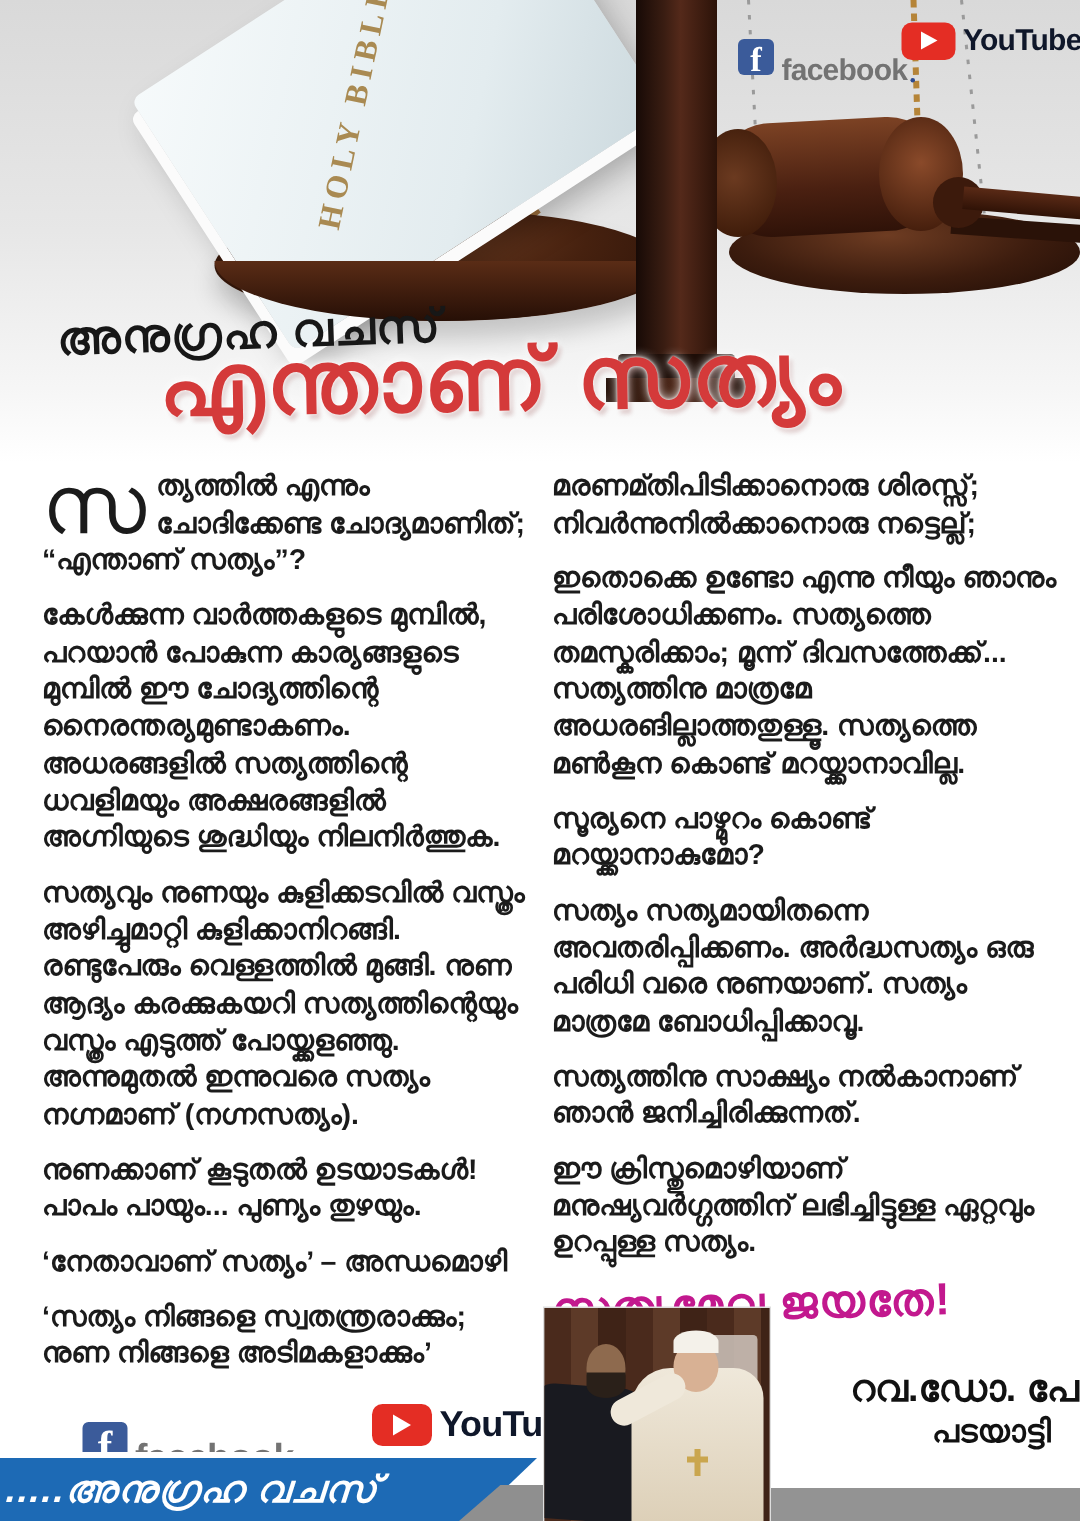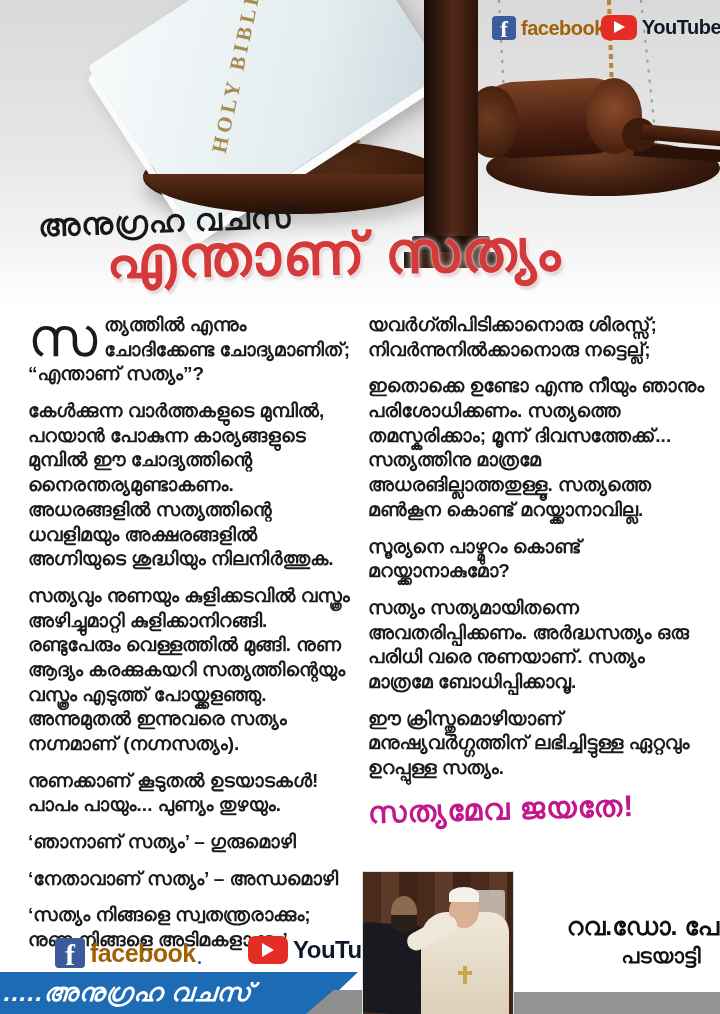--- a/index.html
+++ b/index.html
@@ -39,21 +39,21 @@
   .pole-cap{position:absolute;left:412px;top:236px;width:78px;height:18px;background:#1d0d07;border-radius:3px;}
   .pole-base{position:absolute;left:404px;top:252px;width:94px;height:16px;
         background:linear-gradient(90deg,#241008,#4a2415,#1d0c06);}
 
   
   .logo{position:absolute;display:flex;align-items:center;gap:5px;}
   .fb-icon{display:flex;align-items:flex-end;justify-content:center;background:#3b5b9a;color:#fff;
         border-radius:4px;font-family:"Liberation Serif",serif;font-weight:700;overflow:hidden;line-height:.85;}
   .fb-icon-sm{width:24px;height:24px;font-size:23px;}
   .fb-icon-lg{width:30px;height:30px;font-size:29px;}
-  .fb-label{color:#a16207;font-weight:700;letter-spacing:-.5px;}
+  .fb-label{color:#737373;font-weight:700;letter-spacing:-.5px;margin-top:20px;}
   .fb-label-sm{font-size:20px;} .fb-label-lg{font-size:25px;}
   .fb-dot{width:3px;height:3px;background:#2c4a8f;border-radius:50%;align-self:flex-end;margin:0 0 4px -3px;}
   .yt-icon{position:relative;background:#e42d24;border-radius:7px;}
   .yt-icon::after{content:"";position:absolute;border-style:solid;border-color:transparent transparent transparent #ffffff;}
   .yt-icon-sm{width:36px;height:25px;} .yt-icon-sm::after{left:13px;top:6px;border-width:6.5px 0 6.5px 11px;}
   .yt-icon-lg{width:40px;height:28px;} .yt-icon-lg::after{left:14px;top:7px;border-width:7px 0 7px 12px;}
   .yt-label{font-weight:700;color:#0f172a;letter-spacing:-.5px;}
   .yt-label-sm{font-size:20px;} .yt-label-lg{font-size:24px;}
   .fb-top{left:492px;top:16px;} .yt-top{left:601px;top:15px;}
   .fb-bottom{left:55px;top:938px;} .yt-bottom{left:248px;top:936px;}
@@ -150,33 +150,33 @@
   <div class="kicker">അനുഗ്രഹ വചസ്</div>
   <div class="main-title">എന്താണ് സത്യം</div>
 
   <div class="col col-left">
     <p>
       <span class="dropcap">സ</span><span>ത്യത്തിൽ എന്നും ചോദിക്കേണ്ട ചോദ്യമാണിത്; “എന്താണ് സത്യം”?</span>
     </p>
     <p>കേൾക്കുന്ന വാർത്തകളുടെ മുമ്പിൽ, പറയാൻ പോകുന്ന കാര്യങ്ങളുടെ മുമ്പിൽ ഈ ചോദ്യത്തിന്റെ നൈരന്തര്യമുണ്ടാകണം. അധരങ്ങളിൽ സത്യത്തിന്റെ ധവളിമയും അക്ഷരങ്ങളിൽ അഗ്നിയുടെ ശുദ്ധിയും നിലനിർത്തുക.</p>
     <p>സത്യവും നുണയും കുളിക്കടവിൽ വസ്ത്രം അഴിച്ചുമാറ്റി കുളിക്കാനിറങ്ങി. രണ്ടുപേരും വെള്ളത്തിൽ മുങ്ങി. നുണ ആദ്യം കരക്കുകയറി സത്യത്തിന്റെയും വസ്ത്രം എടുത്ത് പോയ്ക്കളഞ്ഞു. അന്നുമുതൽ ഇന്നുവരെ സത്യം നഗ്നമാണ് (നഗ്നസത്യം).</p>
     <p>നുണക്കാണ് കൂടുതൽ ഉടയാടകൾ! പാപം പായും... പുണ്യം തുഴയും.</p>
-    <p class="quote">‘ഞാനാണ് സത്യം’ – ഗുരുമൊഴി</p>
     <p class="quote">‘നേതാവാണ് സത്യം’ – അന്ധമൊഴി</p>
     <p class="quote">‘സത്യം നിങ്ങളെ സ്വതന്ത്രരാക്കും; നുണ നിങ്ങളെ അടിമകളാക്കും’</p>
   </div>
 
   <div class="col col-right">
     <p>
-      <span style="display:block">യവർഗ്തിപിടിക്കാനൊരു ശിരസ്സ്;</span>
+      <span style="display:block">മരണമ്തിപിടിക്കാനൊരു ശിരസ്സ്;</span>
       <span style="display:block">നിവർന്നുനിൽക്കാനൊരു നട്ടെല്ല്;</span>
     </p>
     <p>ഇതൊക്കെ ഉണ്ടോ എന്നു നീയും ഞാനും പരിശോധിക്കണം. സത്യത്തെ തമസ്കരിക്കാം; മൂന്ന് ദിവസത്തേക്ക്... സത്യത്തിനു മാത്രമേ അധരങില്ലാത്തതുള്ളൂ. സത്യത്തെ മൺകൂന കൊണ്ട് മറയ്ക്കാനാവില്ല.</p>
     <p>സൂര്യനെ പാഴ്മുറം കൊണ്ട് മറയ്ക്കാനാകുമോ?</p>
     <p>സത്യം സത്യമായിതന്നെ അവതരിപ്പിക്കണം. അർദ്ധസത്യം ഒരു പരിധി വരെ നുണയാണ്. സത്യം മാത്രമേ ബോധിപ്പിക്കാവൂ.</p>
+    <p>സത്യത്തിനു സാക്ഷ്യം നൽകാനാണ് ഞാൻ ജനിച്ചിരിക്കുന്നത്.</p>
     <p>ഈ ക്രിസ്തുമൊഴിയാണ് മനുഷ്യവർഗ്ഗത്തിന് ലഭിച്ചിട്ടുള്ള ഏറ്റവും ഉറപ്പുള്ള സത്യം.</p>
     <div class="slogan">സത്യമേവ ജയതേ!</div>
   </div>
 
   <div class="logo fb-bottom">
     <span class="fb-icon fb-icon-lg">f</span>
     <span class="fb-label fb-label-lg">facebook</span>
     <span class="fb-dot"></span>
   </div>
   <div class="logo yt-bottom">

